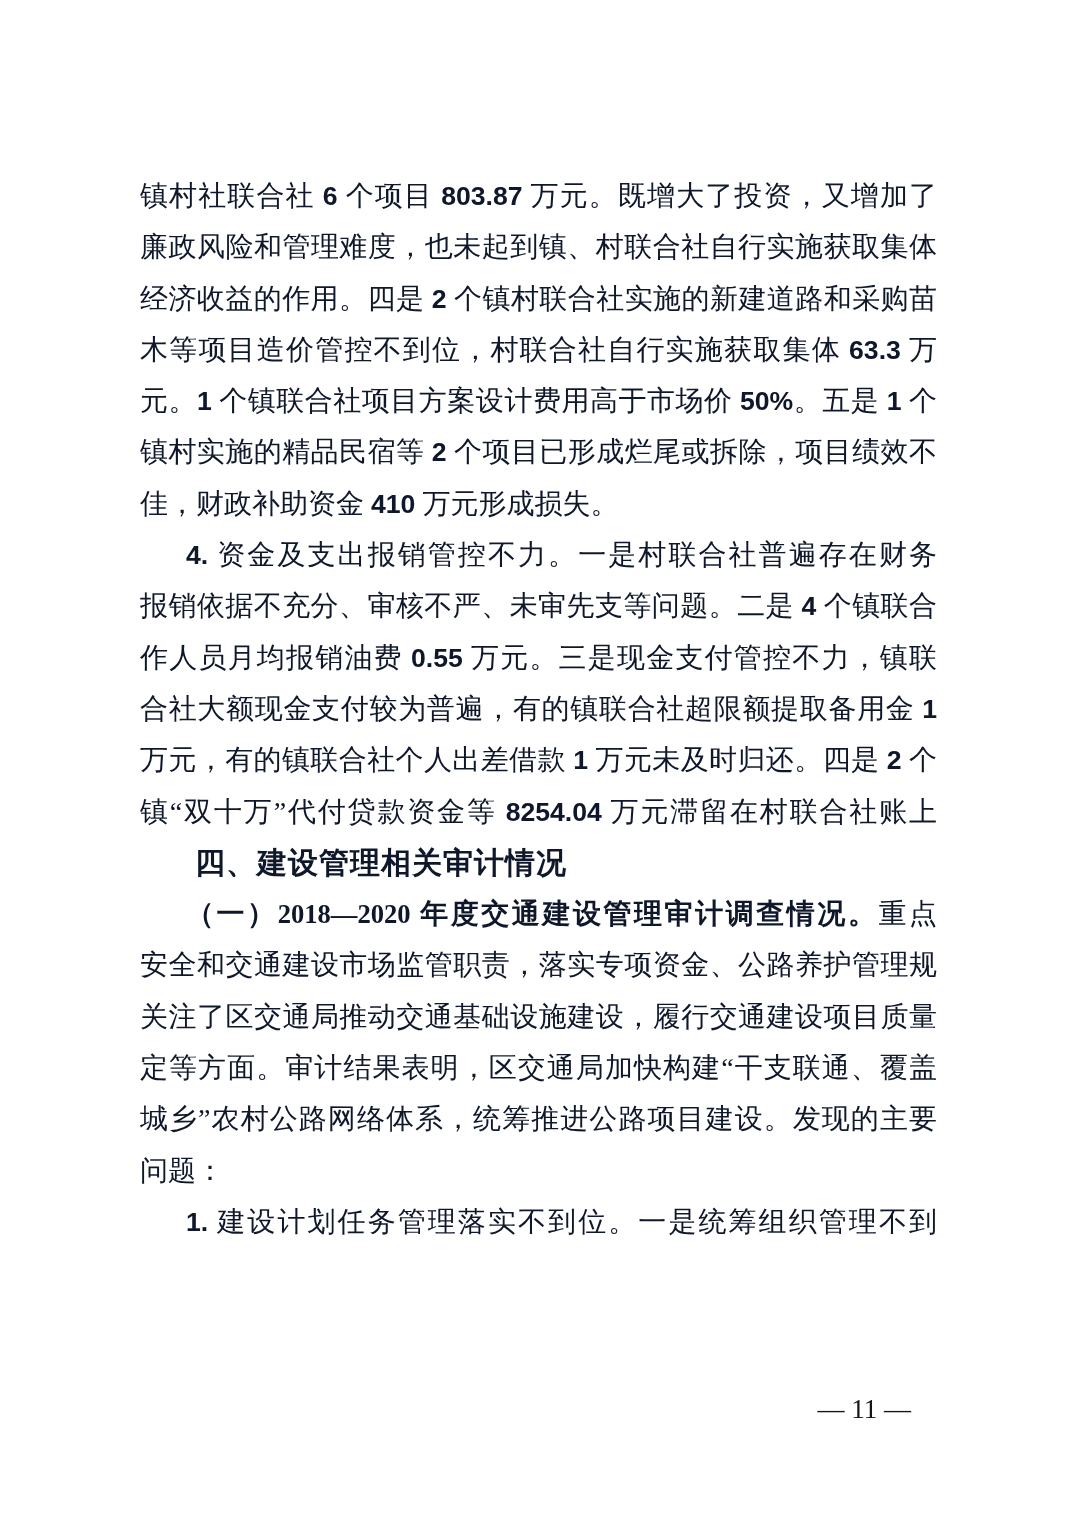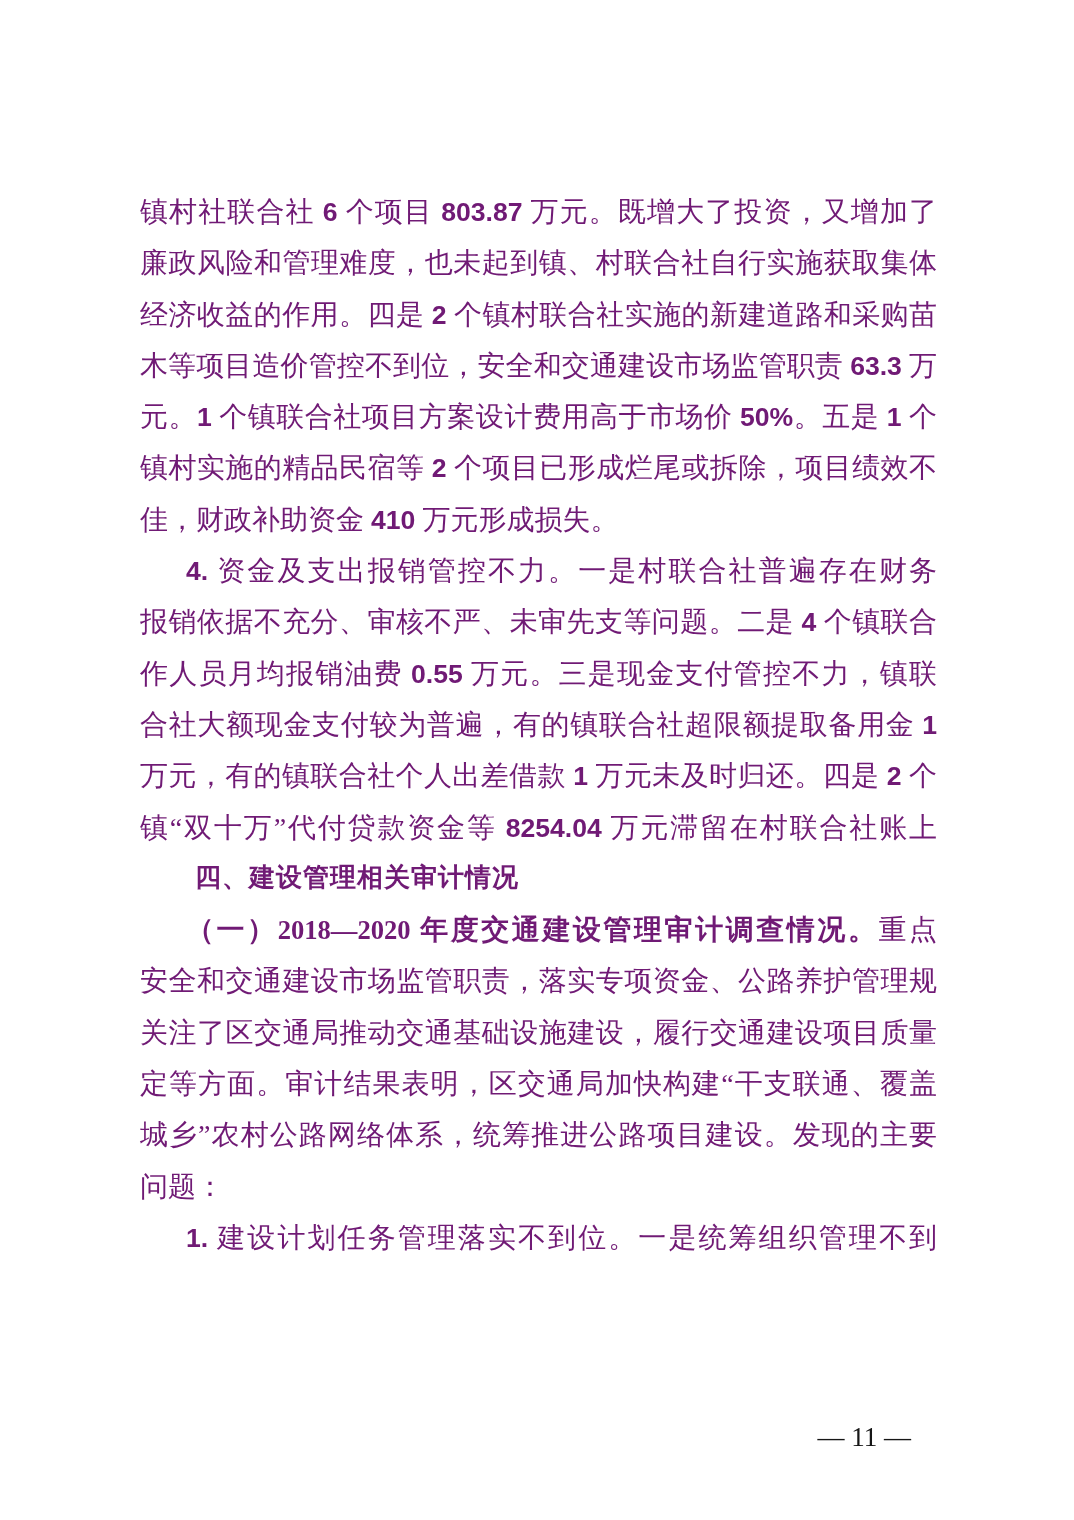--- a/index.html
+++ b/index.html
@@ -13,67 +13,66 @@
     font-family: "Liberation Serif", serif;
   }
   .doc {
     position: absolute;
     left: 140px;
     top: 181px;
     width: 797px;
   }
   .line {
     height: 51.3px;
-    line-height: 62px;
+    line-height: 30px;
     font-size: 28px;
-    color: #701a75;
+    color: #0f172a;
     overflow: visible;
     white-space: nowrap;
   }
   .line.justify {
     white-space: normal;
     text-align: justify;
     text-align-last: justify;
   }
   .num {
     font-family: "Liberation Sans", sans-serif;
     font-weight: 600;
     font-size: 0.95em;
   }
   .bold { font-weight: bold; }
   .bnum {
     font-family: Liberation Serif, serif;
     font-weight: 700;
     font-size: 0.95em;
   }
   .heading {
-    font-family: Liberation Mono, monospace;
+    font-family: Liberation Sans, sans-serif;
     font-weight: bold;
-    font-size: 26px;
+    font-size: 30px;
     letter-spacing: 1px;
   }
   .pagenum {
     position: absolute;
     top: 1394px;
     right: 163px;
     font-size: 27px;
     color: #161616;
     font-family: "Liberation Serif", serif;
-    margin-top: 28px;
   }
 </style>
 </head>
 <body>
 
 <div class="page">
   <div class="doc">
       <div class="line justify"><span>镇村社联合社 </span><span class="num">6</span><span> 个项目 </span><span class="num">803.87</span><span> 万元。既增大了投资，又增加了</span></div>
       <div class="line justify"><span>廉政风险和管理难度，也未起到镇、村联合社自行实施获取集体</span></div>
       <div class="line justify"><span>经济收益的作用。四是 </span><span class="num">2</span><span> 个镇村联合社实施的新建道路和采购苗</span></div>
-      <div class="line justify"><span>木等项目造价管控不到位，安全和交通建设市场监管职责 </span><span class="num">63.3</span><span> 万</span></div>
+      <div class="line justify"><span>木等项目造价管控不到位，村联合社自行实施获取集体 </span><span class="num">63.3</span><span> 万</span></div>
       <div class="line justify"><span>元。</span><span class="num">1</span><span> 个镇联合社项目方案设计费用高于市场价 </span><span class="num">50%</span><span>。五是 </span><span class="num">1</span><span> 个</span></div>
       <div class="line justify"><span>镇村实施的精品民宿等 </span><span class="num">2</span><span> 个项目已形成烂尾或拆除，项目绩效不</span></div>
       <div class="line"><span>佳，财政补助资金 </span><span class="num">410</span><span> 万元形成损失。</span></div>
       <div class="line justify" style="text-indent: 46px;"><span class="num">4.</span><span> 资金及支出报销管控不力。一是村联合社普遍存在财务</span></div>
       <div class="line justify"><span>报销依据不充分、审核不严、未审先支等问题。二是 </span><span class="num">4</span><span> 个镇联合</span></div>
       <div class="line justify"><span>作人员月均报销油费 </span><span class="num">0.55</span><span> 万元。三是现金支付管控不力，镇联</span></div>
       <div class="line justify"><span>合社大额现金支付较为普遍，有的镇联合社超限额提取备用金 </span><span class="num">1</span></div>
       <div class="line justify"><span>万元，有的镇联合社个人出差借款 </span><span class="num">1</span><span> 万元未及时归还。四是 </span><span class="num">2</span><span> 个</span></div>
       <div class="line justify"><span>镇“双十万”代付贷款资金等 </span><span class="num">8254.04</span><span> 万元滞留在村联合社账上</span></div>
       <div class="line heading" style="text-indent: 55px;"><span>四、建设管理相关审计情况</span></div>

